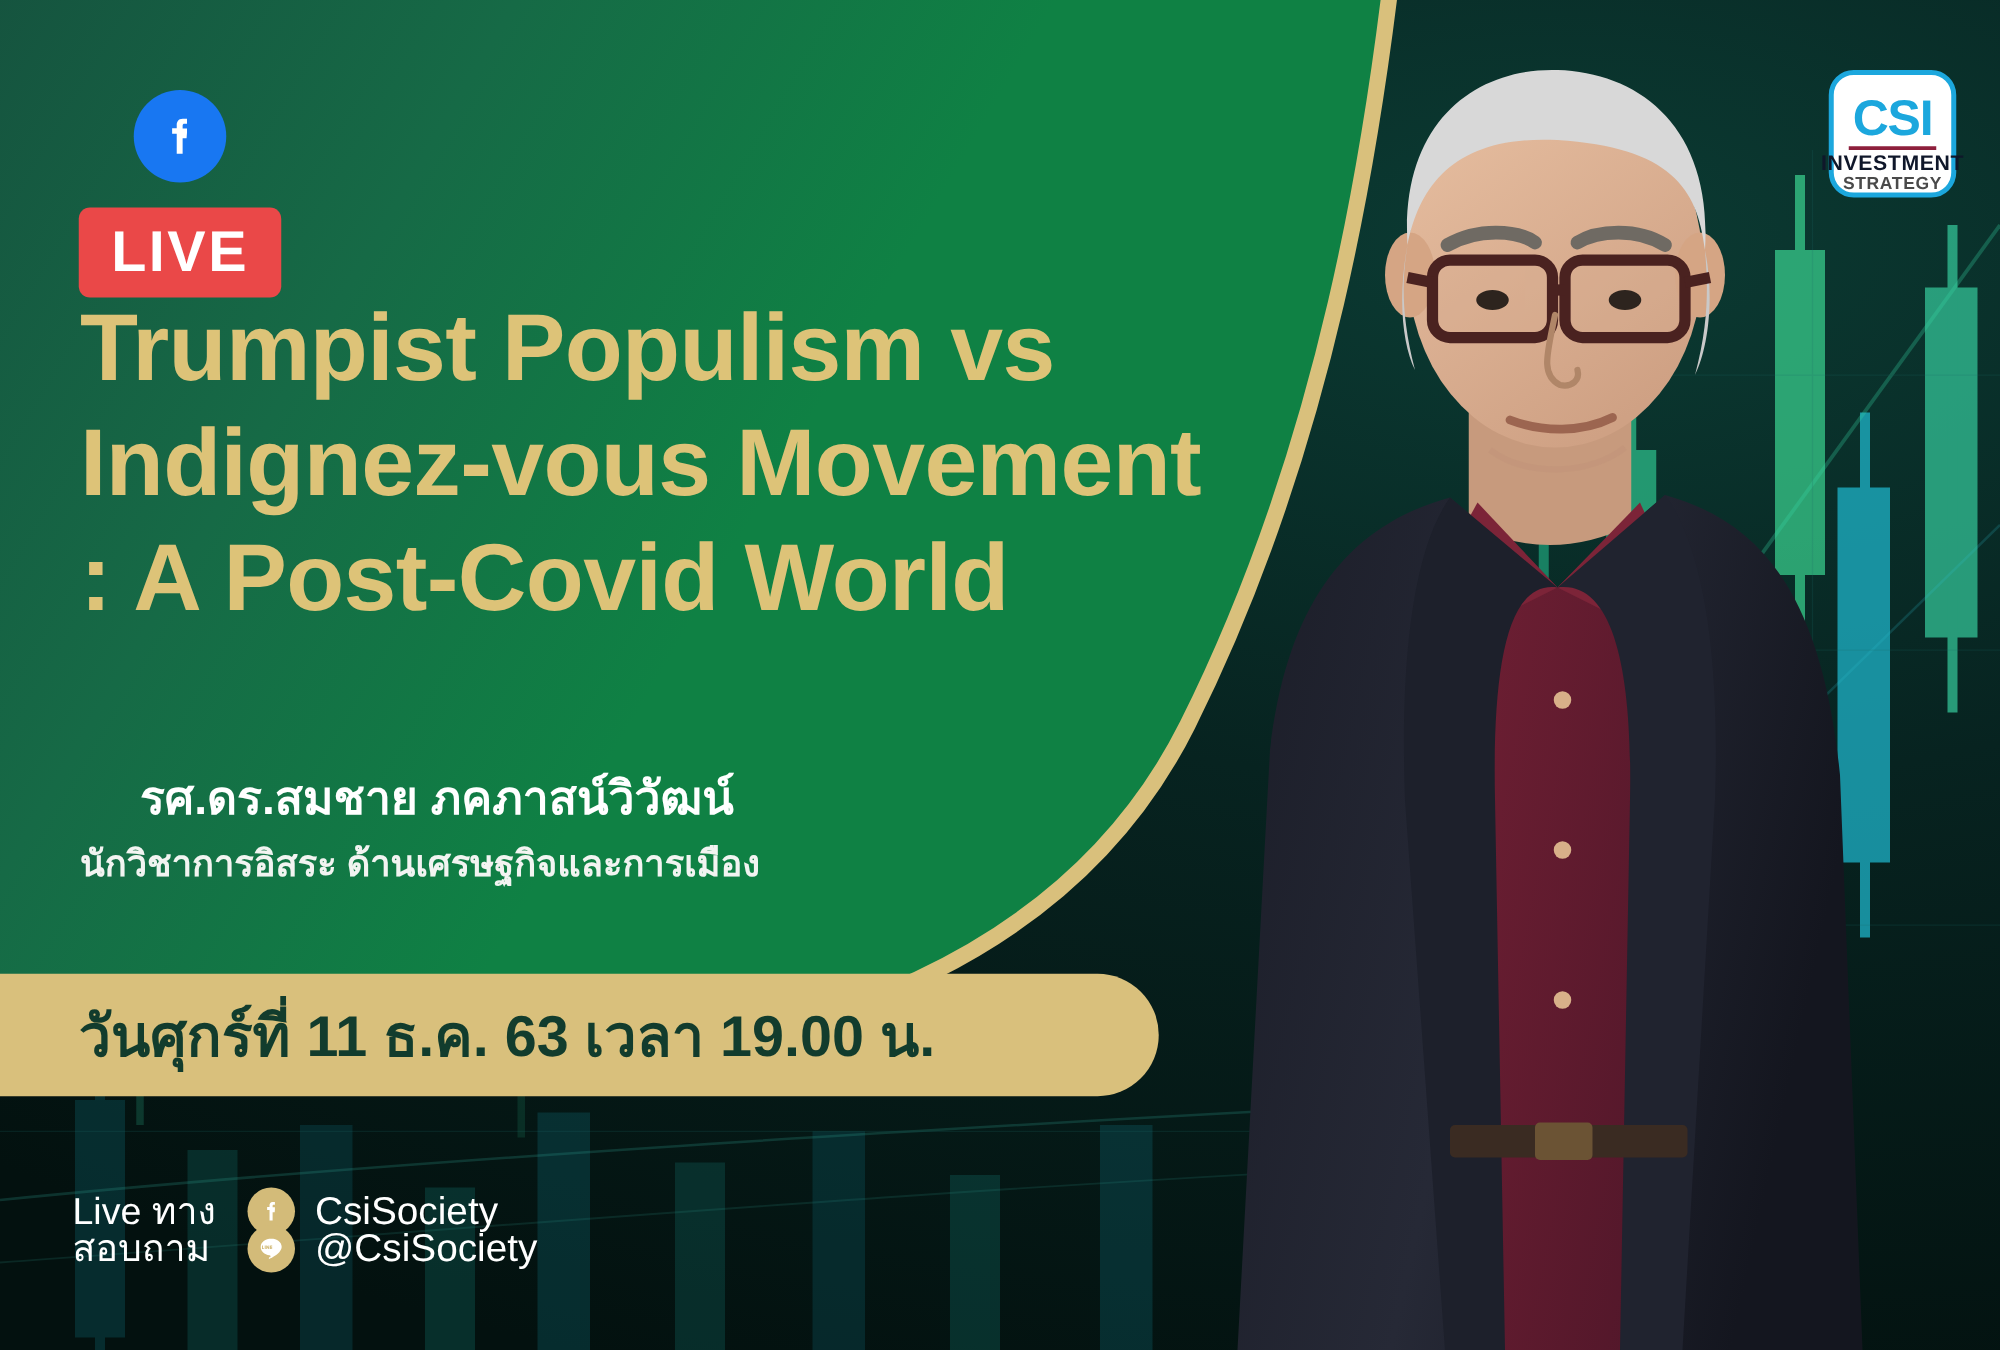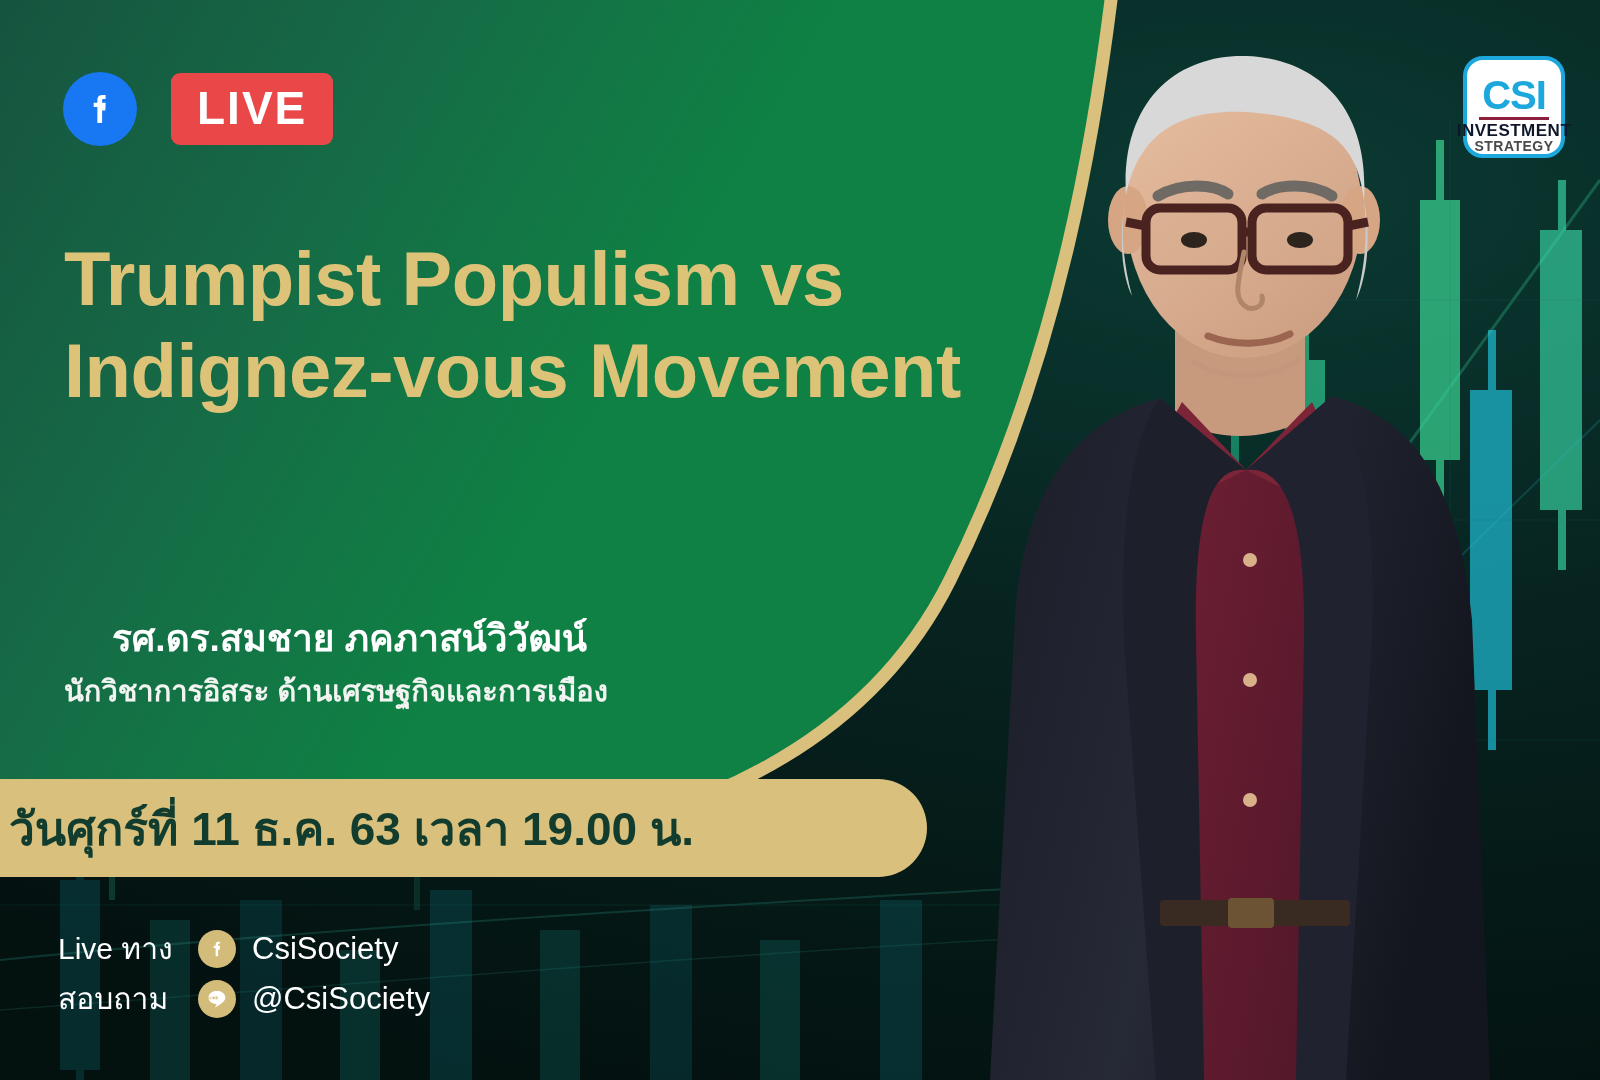--- a/index.html
+++ b/index.html
@@ -43,21 +43,22 @@
     height: 1000px;
   }
 
   
   .live-row {
     position: absolute;
     left: 63px;
     top: 72px;
     display: flex;
     align-items: center;
-    gap: 34px;
+    gap: 20px;
+    flex-direction: column;
   }
   .fb-circle {
     width: 74px;
     height: 74px;
     border-radius: 50%;
     background: #1877f2;
     display: flex;
     align-items: center;
     justify-content: center;
   }
@@ -159,34 +160,34 @@
     left: -40px;
     top: 779px;
     width: 967px;
     height: 98px;
     background: #d9c07c;
     border-radius: 0 49px 49px 0;
     display: flex;
     align-items: center;
   }
   .date-text {
-    margin-left: 49px;
+    margin-left: 103px;
     color: #123c2d;
     font-size: 46px;
     font-weight: bold;
     letter-spacing: 0px;
   }
 
   
   .contact {
     position: absolute;
     display: flex;
     align-items: center;
   }
-  .contact-live  { left: 58px; top: 925px; }
+  .contact-live  { left: 58px; top: 945px; }
   .contact-ask   { left: 58px; top: 975px; }
   .contact-label {
     color: #ffffff;
     font-size: 30px;
     width: 140px;
   }
   .contact-icon {
     width: 38px;
     height: 38px;
     border-radius: 50%;
@@ -307,20 +308,21 @@
   <div class="csi-logo">
     <div class="csi-main">CSI</div>
     <div class="csi-rule"></div>
     <div class="csi-sub1">INVESTMENT</div>
     <div class="csi-sub2">STRATEGY</div>
   </div>
 
   <div class="headline">
     <div>Trumpist Populism vs</div>
     <div>Indignez-vous Movement</div>
+    <div>: A Post-Covid World</div>
   </div>
 
   <div class="speaker-name">รศ.ดร.สมชาย ภคภาสน์วิวัฒน์</div>
   <div class="speaker-role">นักวิชาการอิสระ ด้านเศรษฐกิจและการเมือง</div>
 
   <div class="date-banner">
     <div class="date-text">วันศุกร์ที่ 11 ธ.ค. 63 เวลา 19.00 น.</div>
   </div>
 
   <div class="contact contact-live">

